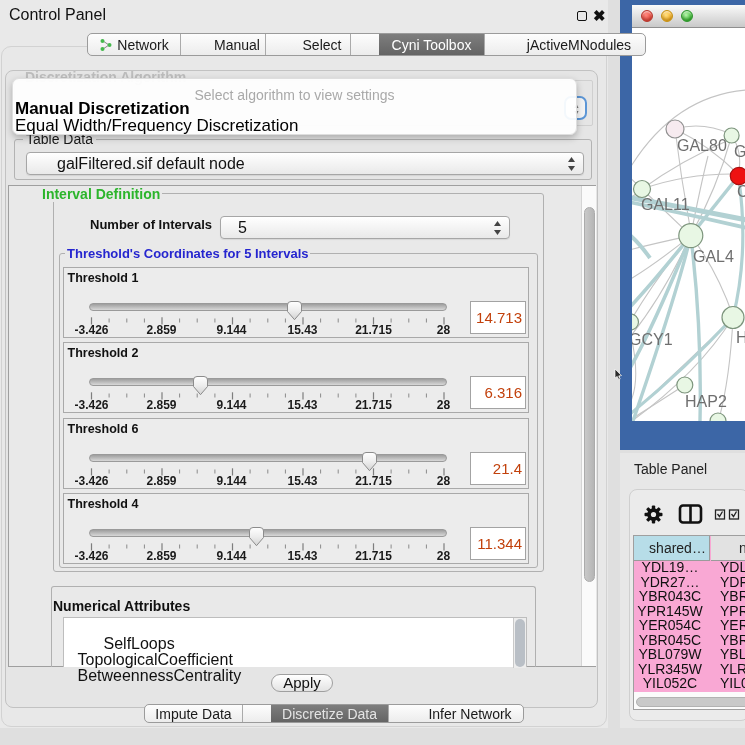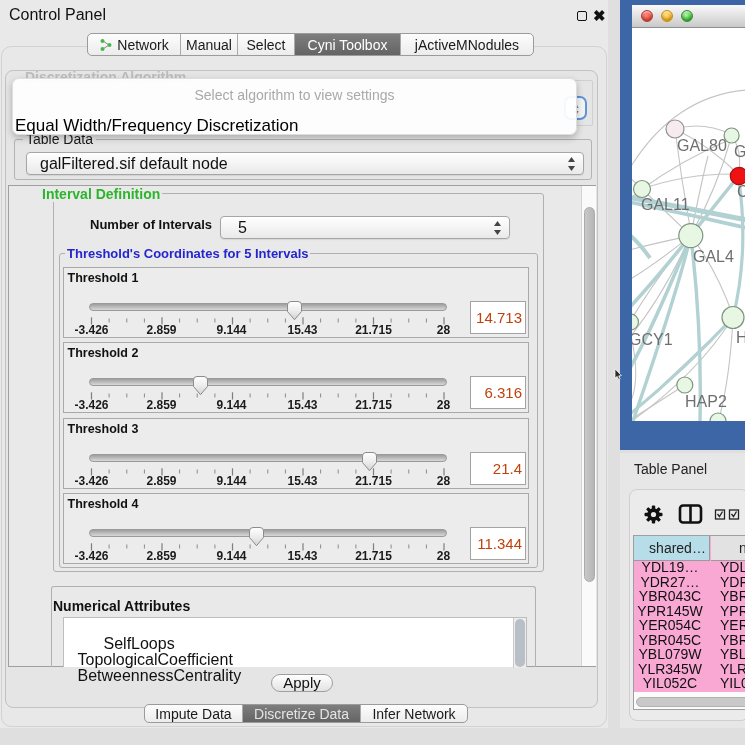--- a/index.html
+++ b/index.html
@@ -1,30 +1,30 @@
 <!DOCTYPE html>
 <html><head><meta charset="utf-8">
 <style>
 *{margin:0;padding:0;box-sizing:border-box;font-family:"Liberation Sans",sans-serif;}
 html,body{width:745px;height:745px;overflow:hidden;background:#dfdfdf;}
 #desk{position:absolute;left:0;top:0;width:745px;height:745px;background:#dfdfdf;}
 #cp{position:absolute;left:0;top:0;width:608px;height:728px;background:#e9e9e9;}
 #cptitle{position:absolute;left:9px;top:6px;font-size:16px;color:#111;}
 #cpfloat{position:absolute;left:577px;top:11px;width:10px;height:10px;border:1.6px solid #111;border-radius:2px;}
 #cpclose{position:absolute;left:593px;top:7px;font-size:15px;font-weight:bold;color:#111;}
-.seg{position:absolute;z-index:6;display:flex;border:1px solid #9b9b9b;border-radius:5px;overflow:hidden;background:linear-gradient(#fdfdfd,#ececec);}
+.seg{position:absolute;z-index:6;display:flex;border:1px solid #9b9b9b;border-radius:5px;overflow:hidden;background:linear-gradient(#fdfdfd,#ececec);gap:28px;}
 .seg .s{font-size:14px;color:#1a1a1a;display:flex;align-items:center;justify-content:center;border-right:1px solid #aaa;white-space:nowrap;}
 .seg .s:last-child{border-right:none;}
 .seg .sel{background:linear-gradient(#7e7e7e,#646464);color:#fff;}
 #outerA{position:absolute;left:1px;top:46px;width:606px;height:681px;background:#e8e8e8;border:1px solid #d2d2d2;border-radius:10px;}
 #outer{position:absolute;left:5px;top:70px;width:593px;height:638px;background:#e5e5e5;border:1px solid #c2c2c2;border-radius:8px;}
 #discgroup{position:absolute;left:14px;top:80px;width:579px;height:46px;border:1px solid #cfcfcf;border-radius:2px;}
 #disctitle{position:absolute;left:25px;top:69px;font-size:14px;font-weight:bold;color:#bdbdbd;}
 .combo{position:absolute;background:linear-gradient(#ffffff,#e9e9e9);border:1px solid #a6a6a6;border-radius:4px;font-size:16px;color:#111;display:flex;align-items:center;box-shadow:0 1px 1px rgba(0,0,0,.08);}
-.combo .txt{padding-left:13px;}
+.combo .txt{padding-left:30px;}
 .cars{position:absolute;right:7px;top:50%;transform:translateY(-50%);width:9px;height:14px;}
 #tdgroup{position:absolute;left:14px;top:139px;width:578px;height:41px;border:1px solid #b3b3b3;border-radius:3px;}
 #tdtitle{position:absolute;left:23px;top:131px;font-size:14px;color:#1a1a1a;background:#e5e5e5;padding:0 3px;}
 #viewport{position:absolute;left:8px;top:185px;width:588px;height:482px;border:1px solid #9f9f9f;background:#e9e9e9;}
 #vsb{position:absolute;left:581px;top:186px;width:15px;height:480px;background:#fafafa;border-left:1px solid #d4d4d4;}
 #vsbthumb{position:absolute;left:2px;top:21px;width:11px;height:375px;background:linear-gradient(90deg,#c9c9c9,#b5b5b5);border-radius:6px;border:1px solid #ababab;}
 .group{position:absolute;border:1px solid #b0b0b0;border-radius:3px;}
 .gtitle{position:absolute;font-size:14px;font-weight:bold;background:#e9e9e9;padding:0 2px;white-space:nowrap;}
 .tpanel{position:absolute;width:466px;height:71px;border:1px solid #a9a9a9;background:#ececec;}
 .tptitle{position:absolute;left:4px;top:3px;font-size:12.5px;font-weight:bold;color:#111;}
@@ -185,21 +185,21 @@
         <div class="tl" style="left:138px;top:54.5px;">9.144</div>
         <div class="tl" style="left:209px;top:54.5px;">15.43</div>
         <div class="tl" style="left:280px;top:54.5px;">21.715</div>
         <div class="tl" style="left:350px;top:54.5px;">28</div>
     <svg class="thumb" width="17" height="21" viewBox="0 0 17 21" style="left:128.3px;top:32px;">
       <path d="M1.5 5 Q1.5 1.5 5 1.5 L12 1.5 Q15.5 1.5 15.5 5 L15.5 11.5 L8.5 19.7 L1.5 11.5 Z" fill="url(#thg)" stroke="#8c8c8c" stroke-width="1"></path>
     </svg>
     <div class="vfield">6.316</div>
   </div>
   <div class="tpanel" style="left:62.5px;top:418px;">
-    <div class="tptitle">Threshold 3</div>
+    <div class="tptitle">Threshold 6</div>
     <div class="track"></div>
     <svg class="ticks" width="390" height="10" style="left:0px;top:48.5px;">
           <line x1="27.5" y1="0.3" x2="27.5" y2="7.5" stroke="#7e7e7e" stroke-width="1.2"></line>
           <line x1="45.1" y1="1.5" x2="45.1" y2="5.5" stroke="#8a8a8a" stroke-width="1"></line>
           <line x1="62.8" y1="1.5" x2="62.8" y2="5.5" stroke="#8a8a8a" stroke-width="1"></line>
           <line x1="80.4" y1="1.5" x2="80.4" y2="5.5" stroke="#8a8a8a" stroke-width="1"></line>
           <line x1="98.0" y1="0.3" x2="98.0" y2="7.5" stroke="#7e7e7e" stroke-width="1.2"></line>
           <line x1="115.6" y1="1.5" x2="115.6" y2="5.5" stroke="#8a8a8a" stroke-width="1"></line>
           <line x1="133.2" y1="1.5" x2="133.2" y2="5.5" stroke="#8a8a8a" stroke-width="1"></line>
           <line x1="150.9" y1="1.5" x2="150.9" y2="5.5" stroke="#8a8a8a" stroke-width="1"></line>
@@ -282,20 +282,21 @@
     <div class="seg" style="left:144px;top:704px;height:19px;">
       <div class="s" style="width:98px;">Impute Data</div>
       <div class="s sel" style="width:118px;color:#e4e4e4;">Discretize Data</div>
       <div class="s" style="width:106px;">Infer Network</div>
     </div>
     <div id="bluering">
         <span class="arr">▲<br>▼</span>
       </div>
     <div id="popup">
       <div id="popsel">Select algorithm to view settings</div>
+      <div id="popi1">Manual Discretization</div>
       <div id="popi2">Equal Width/Frequency Discretization</div>
     </div>
   </div>
   <div id="net">
     <div id="nettitle">
       <div class="tlbtn" style="left:9px;background:radial-gradient(circle at 4px 4px,#ff8a80,#ee4f43 60%,#c33428);border:0.5px solid #b5352b;"></div>
       <div class="tlbtn" style="left:29px;background:radial-gradient(circle at 4px 4px,#ffe082,#f8b42a 60%,#d3920e);border:0.5px solid #c6900f;"></div>
       <div class="tlbtn" style="left:49px;background:radial-gradient(circle at 4px 4px,#b9f6ae,#47c13e 60%,#1d9a1d);border:0.5px solid #2a9428;"></div>
     </div>
     <div id="netcanvas">

